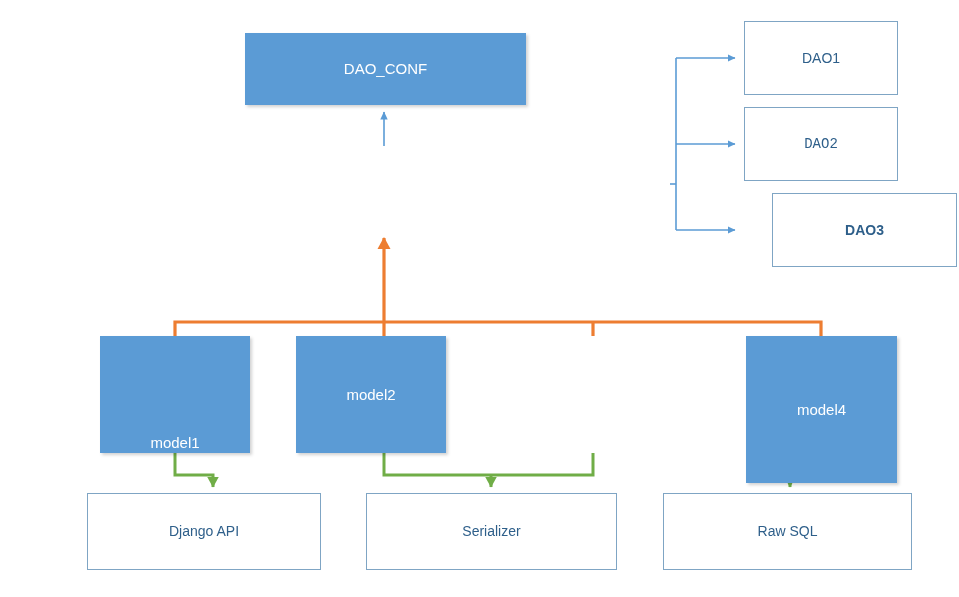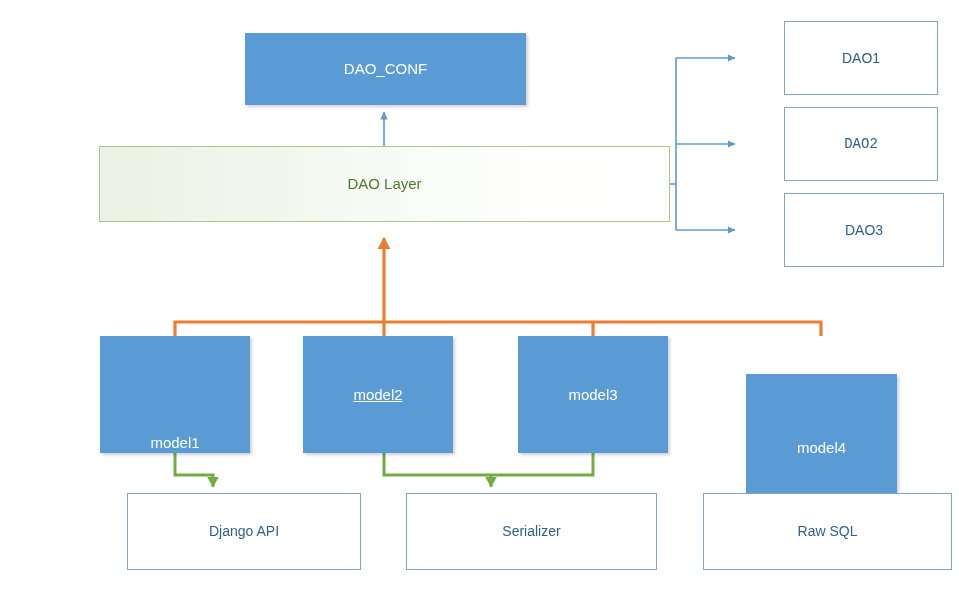--- a/index.html
+++ b/index.html
@@ -47,40 +47,39 @@
     font-size: 15px;
     z-index: 3;
   }
   
   .box-outline {
     background: #ffffff;
     border: 1px solid #7FA5C4;
     color: #2E5F8A;
     font-size: 14px;
     z-index: 3;
-    margin-left: 40px;
   }
   
   .box-green {
     background: linear-gradient(to right, #EAF2E3 0%, #F3F8EF 35%, #FDFEFC 70%, #FFFFFF 100%);
     border: 1px solid #A9C98A;
     color: #4E7A2E;
     font-size: 15px;
     z-index: 3;
   }
   
   #node-dao-conf   { left: 245px; top: 33px;  width: 281px; height: 72px;  }
   #node-dao-layer  { left: 99px;  top: 146px; width: 571px; height: 76px;  }
   #node-dao1       { left: 744px; top: 21px;  width: 154px; height: 74px;  }
   #node-dao2       { left: 744px; top: 107px; width: 154px; height: 74px; font-family: Liberation Mono, monospace;  }
-  #node-dao3       { left: 744px; top: 193px; width: 160px; height: 74px;  }
+  #node-dao3       { left: 772px; top: 193px; width: 185px; height: 74px; font-weight: bold;  }
   #node-model1     { left: 100px; top: 336px; width: 150px; height: 117px; align-items: flex-end; }
-  #node-model2     { left: 303px; top: 336px; width: 150px; height: 117px; text-decoration: underline; }
+  #node-model2     { left: 296px; top: 336px; width: 150px; height: 117px; }
   #node-model3     { left: 518px; top: 336px; width: 150px; height: 117px; }
-  #node-model4     { left: 746px; top: 336px; width: 151px; height: 147px; margin-top: 38px; }
+  #node-model4     { left: 746px; top: 336px; width: 151px; height: 147px; }
   #node-django-api { left: 87px;  top: 493px; width: 234px; height: 77px;  }
   #node-serializer { left: 366px; top: 493px; width: 251px; height: 77px;  }
   #node-raw-sql    { left: 663px; top: 493px; width: 249px; height: 77px;  }
 </style>
 </head>
 <body>
 
 <div id="canvas">
 
   <svg id="connectors" viewBox="0 0 959 597" width="959" height="597">
@@ -125,23 +124,20 @@
 
     <g>
       <path d="M821,453 L821,475 L790,475 L790,487" stroke="#70AD47" stroke-width="3" fill="none" stroke-linejoin="miter" marker-end="url(#arrow-green)"></path>
     </g>
   </svg>
 
   <div class="node box-blue" id="node-dao-conf">
     <span class="node-label">DAO_CONF</span>
   </div>
 
-  <div class="node box-green" id="node-dao-layer">
-    <span class="node-label">DAO Layer</span>
-  </div>
 
   <div class="node box-outline" id="node-dao1">
     <span class="node-label">DAO1</span>
   </div>
 
   <div class="node box-outline" id="node-dao2">
     <span class="node-label">DAO2</span>
   </div>
 
   <div class="node box-outline" id="node-dao3">
@@ -149,23 +145,20 @@
   </div>
 
   <div class="node box-blue" id="node-model1">
     <span class="node-label">model1</span>
   </div>
 
   <div class="node box-blue" id="node-model2">
     <span class="node-label">model2</span>
   </div>
 
-  <div class="node box-blue" id="node-model3">
-    <span class="node-label">model3</span>
-  </div>
 
   <div class="node box-blue" id="node-model4">
     <span class="node-label">model4</span>
   </div>
 
   <div class="node box-outline" id="node-django-api">
     <span class="node-label">Django API</span>
   </div>
 
   <div class="node box-outline" id="node-serializer">

